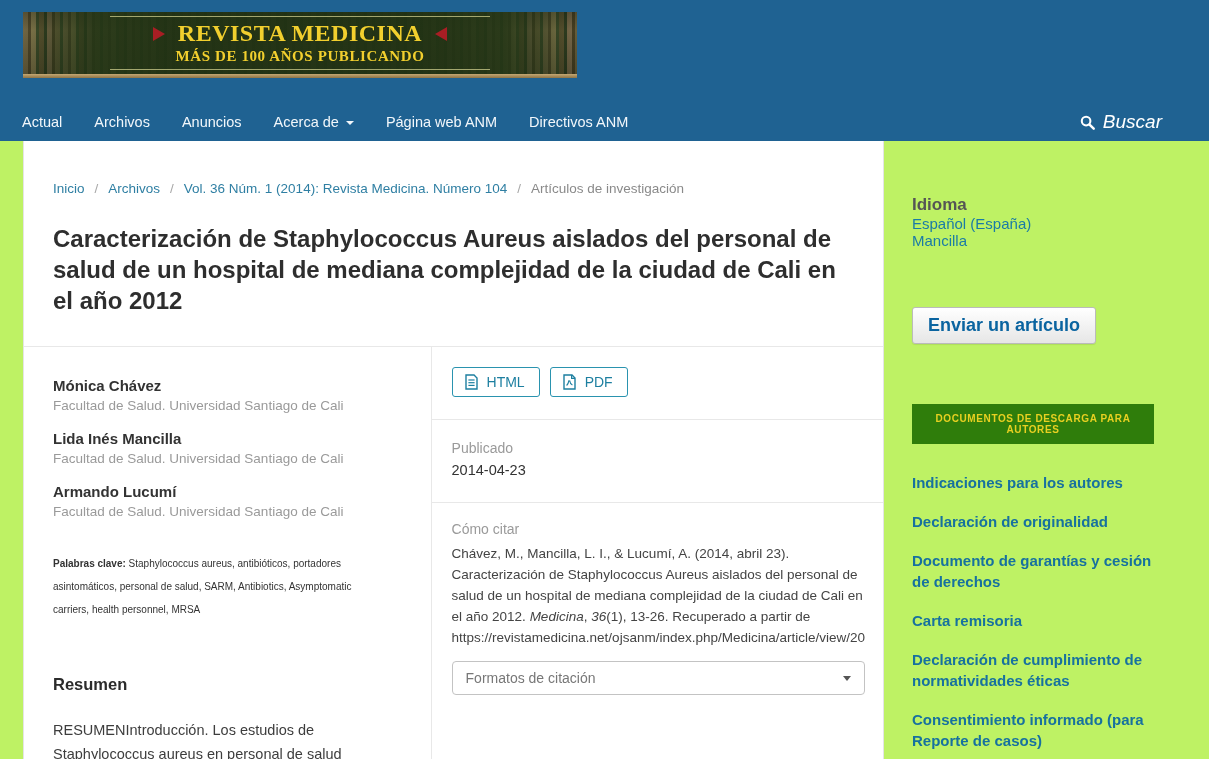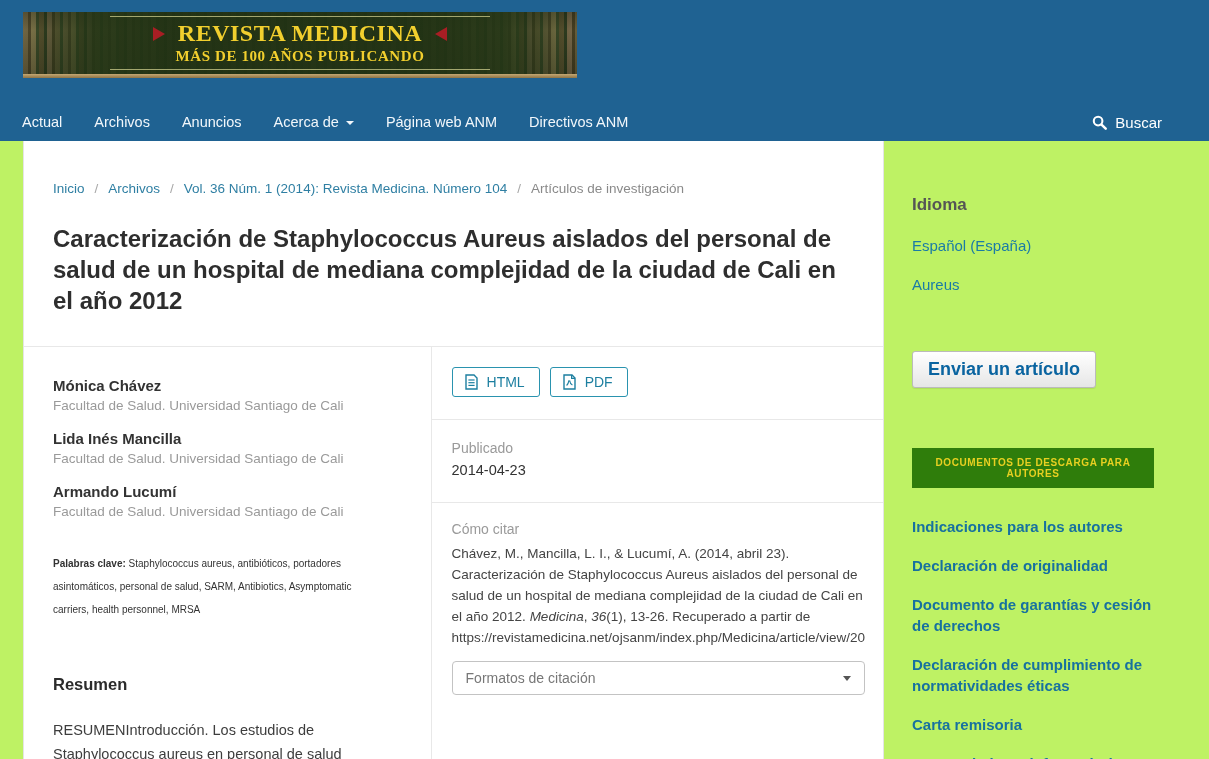--- a/index.html
+++ b/index.html
@@ -45,21 +45,21 @@
 
   
   .nav-row { position: absolute; left: 0; right: 0; bottom: 0; height: 38px;
     display: flex; align-items: center; color: #fff; }
   .nav-link { color: #f2f7fb; font-size: 14.5px; text-decoration: none; padding: 0 16px;
     display: flex; align-items: center; gap: 7px; cursor: pointer; }
   .nav-link:first-child { padding-left: 0; margin-left: 22px; }
   .caret-down { width:0; height:0; border-left:4px solid transparent; border-right:4px solid transparent;
     border-top:4px solid #f2f7fb; margin-top: 2px; }
   .nav-search { margin-left: auto; margin-right: 47px; display: flex; align-items: center; gap: 8px;
-    color: #fff; font-size: 15px; cursor: pointer; }
+    color: #fff; font-size: 19px; cursor: pointer; font-style: italic; }
 
   
   .page { display: flex; align-items: stretch; background: #bef264; height: 618px; }
   .main-card { width: 861px; margin-left: 23px; background: #fff;
     border-left: 1px solid #e4e4e4; border-right: 1px solid #e4e4e4; }
 
   .breadcrumb { margin: 40px 30px 0 29px; font-size: 13.5px; color: #8a8a8a; }
   .breadcrumb a { color: #2f7fa3; text-decoration: none; cursor: pointer; }
   .crumb-sep { color: #a8a8a8; margin: 0 10px; }
 
@@ -93,21 +93,21 @@
   .citation-text i { font-style: italic; }
   .formats-dd { margin-top: 13px; border: 1px solid #c3c3c3; border-radius: 4px;
     padding: 8px 13px; font-size: 14px; color: #777; display: flex;
     justify-content: space-between; align-items: center; cursor: pointer; background: #fff; }
   .dd-caret { width:0; height:0; border-left:4.5px solid transparent; border-right:4.5px solid transparent;
     border-top:5px solid #555; }
 
   
   .sidebar { flex: 1; padding: 54px 50px 0 28px; }
   .sb-heading { font-size: 17px; font-weight: bold; color: #555; }
-  .lang-link { display: block; margin-top: 22px; color: #1a7ba6; font-size: 15px;
+  .lang-link { display: block; color: #1a7ba6; font-size: 15px;
     text-decoration: none; cursor: pointer; }
   .submit-btn { margin-top: 58px; display: inline-block;
     background: linear-gradient(#ffffff, #e6e6e6); border: 1px solid #bbb; border-radius: 3px;
     padding: 7px 15px; font-size: 18px; font-weight: bold; color: #0a64a0;
     font-family: inherit; cursor: pointer; box-shadow: 0 1px 1px rgba(0,0,0,.08); }
   .green-banner { margin-top: 60px; width: 242px; background: #2f7d0b; color: #e8d021;
     font-size: 10px; font-weight: bold; letter-spacing: .6px; text-align: center;
     padding: 9px 6px; cursor: pointer; }
   .sb-links { margin-top: 28px; }
   .sb-link { display: block; width: 250px; margin-bottom: 18px; color: #17719f;
@@ -226,29 +226,29 @@
           </div>
         </div>
 
       </div>
     </div>
   </section>
 
   <aside class="sidebar">
     <div class="sb-heading">Idioma</div>
     <a class="lang-link">Español (España)</a>
-    <a class="lang-link">Aureus</a>
+    <a class="lang-link">Mancilla</a>
 
     <button class="submit-btn">Enviar un artículo</button>
 
     <div class="green-banner">DOCUMENTOS DE DESCARGA PARA AUTORES</div>
 
     <div class="sb-links">
       <a class="sb-link">Indicaciones para los autores</a>
       <a class="sb-link">Declaración de originalidad</a>
       <a class="sb-link">Documento de garantías y cesión de derechos</a>
+      <a class="sb-link">Carta remisoria</a>
       <a class="sb-link">Declaración de cumplimiento de normatividades éticas</a>
-      <a class="sb-link">Carta remisoria</a>
       <a class="sb-link">Consentimiento informado (para Reporte de casos)</a>
     </div>
   </aside>
 
 </div>
 
 </body></html>

